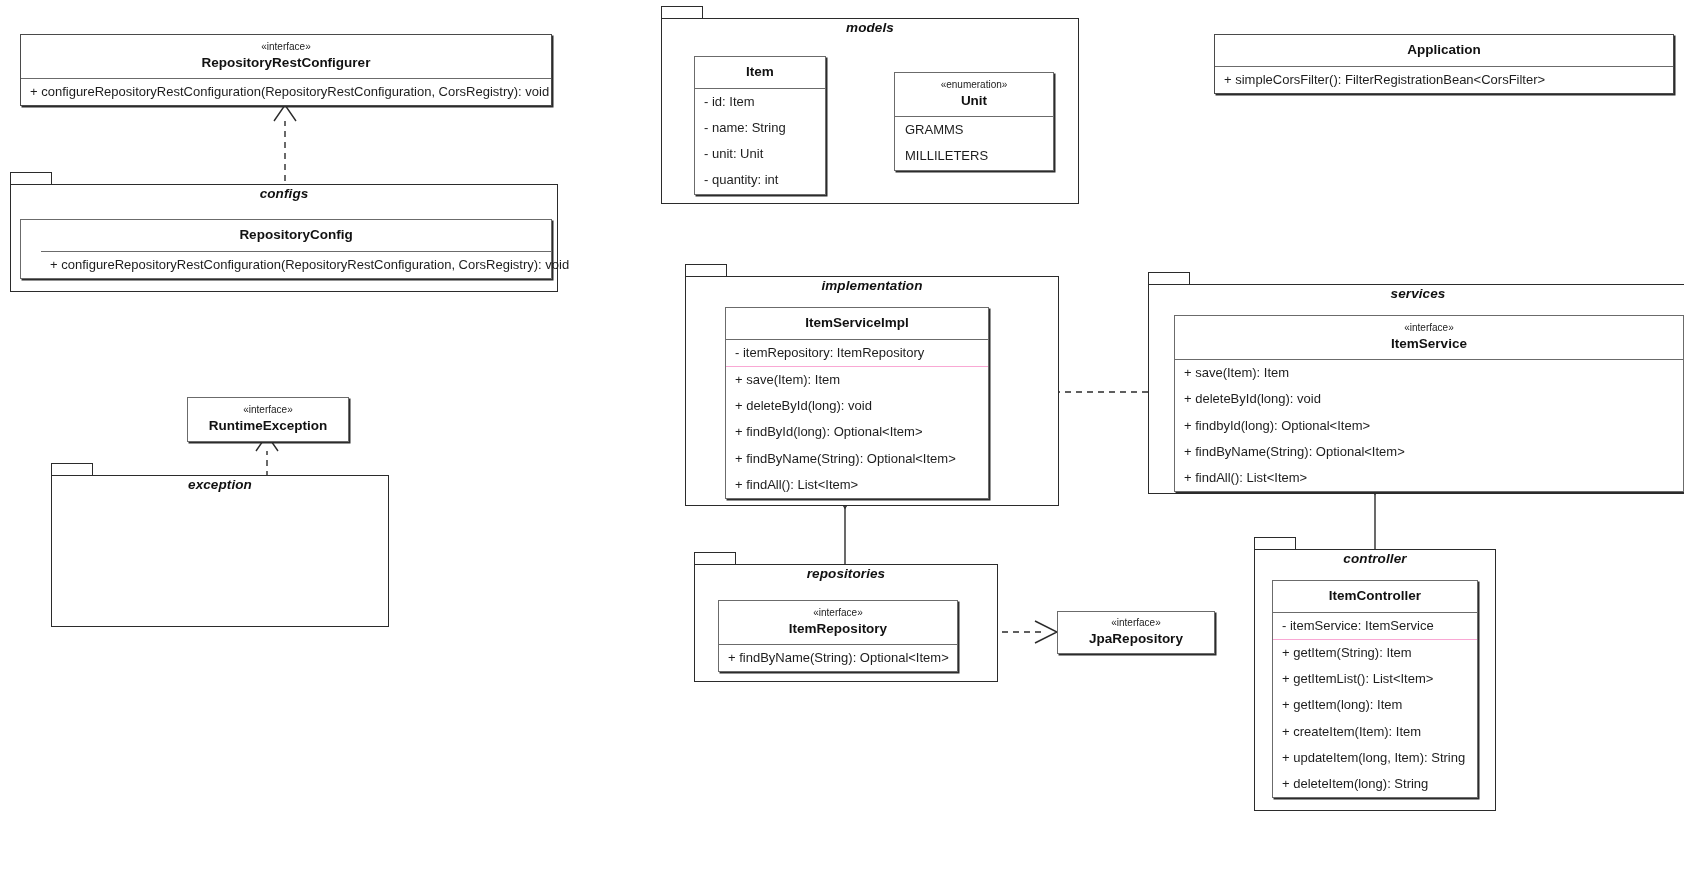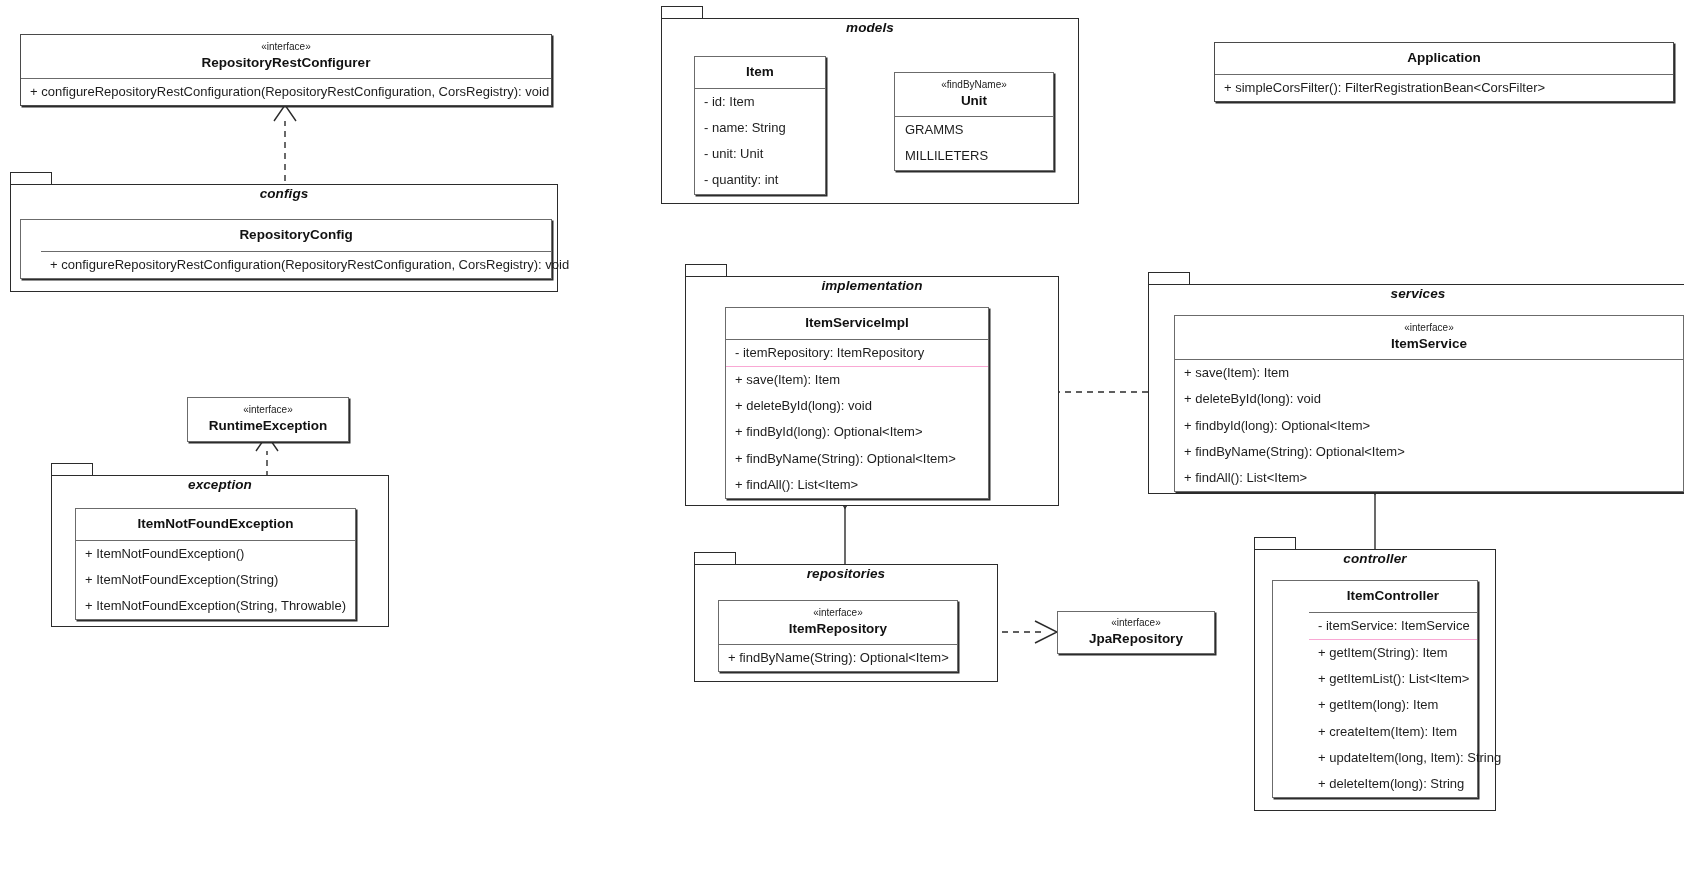--- a/index.html
+++ b/index.html
@@ -130,30 +130,30 @@
     <div class="sec">
       <div class="row">- id: Item</div>
       <div class="row">- name: String</div>
       <div class="row">- unit: Unit</div>
       <div class="row">- quantity: int</div>
     </div>
   </div>
 
   <div class="cls" style="left:894px;top:72px;width:160px;">
     <div class="hdr">
-      <div class="stereo">«findByName»</div>
+      <div class="stereo">«enumeration»</div>
       <div class="cname">Unit</div>
     </div>
     <div class="sec">
       <div class="row enum">GRAMMS</div>
       <div class="row enum">MILLILETERS</div>
     </div>
   </div>
 
-  <div class="cls plain" style="left:1214px;top:42px;width:460px;">
+  <div class="cls plain" style="left:1214px;top:34px;width:460px;">
     <div class="hdr">
       <div class="cname">Application</div>
     </div>
     <div class="sec">
       <div class="row">+ simpleCorsFilter(): FilterRegistrationBean&lt;CorsFilter&gt;</div>
     </div>
   </div>
 
   <div class="cls" style="left:187px;top:397px;width:162px;">
     <div class="hdr" style="border-bottom:none;">
@@ -161,30 +161,20 @@
       <div class="cname">RuntimeException</div>
     </div>
   </div>
 
   <div class="pkg" style="left:51px;top:463px;width:338px;height:164px;">
     <div class="tab"></div>
     <div class="body"></div>
     <div class="pkg-name">exception</div>
   </div>
 
-  <div class="cls" style="left:75px;top:508px;width:281px;">
-    <div class="hdr">
-      <div class="cname">ItemNotFoundException</div>
-    </div>
-    <div class="sec">
-      <div class="row">+ ItemNotFoundException()</div>
-      <div class="row">+ ItemNotFoundException(String)</div>
-      <div class="row">+ ItemNotFoundException(String, Throwable)</div>
-    </div>
-  </div>
 
   <div class="pkg" style="left:685px;top:264px;width:374px;height:242px;">
     <div class="tab"></div>
     <div class="body"></div>
     <div class="pkg-name">implementation</div>
   </div>
 
   <div class="cls" style="left:725px;top:307px;width:264px;">
     <div class="hdr">
       <div class="cname">ItemServiceImpl</div>
@@ -243,21 +233,21 @@
       <div class="cname">JpaRepository</div>
     </div>
   </div>
 
   <div class="pkg" style="left:1254px;top:537px;width:242px;height:274px;">
     <div class="tab"></div>
     <div class="body"></div>
     <div class="pkg-name">controller</div>
   </div>
 
-  <div class="cls" style="left:1272px;top:580px;width:206px;padding-left:36px;">
+  <div class="cls" style="left:1272px;top:580px;width:206px;">
     <div class="hdr">
       <div class="cname">ItemController</div>
     </div>
     <div class="sec">
       <div class="row">- itemService: ItemService</div>
     </div>
     <div class="sec">
       <div class="row">+ getItem(String): Item</div>
       <div class="row">+ getItemList(): List&lt;Item&gt;</div>
       <div class="row">+ getItem(long): Item</div>

